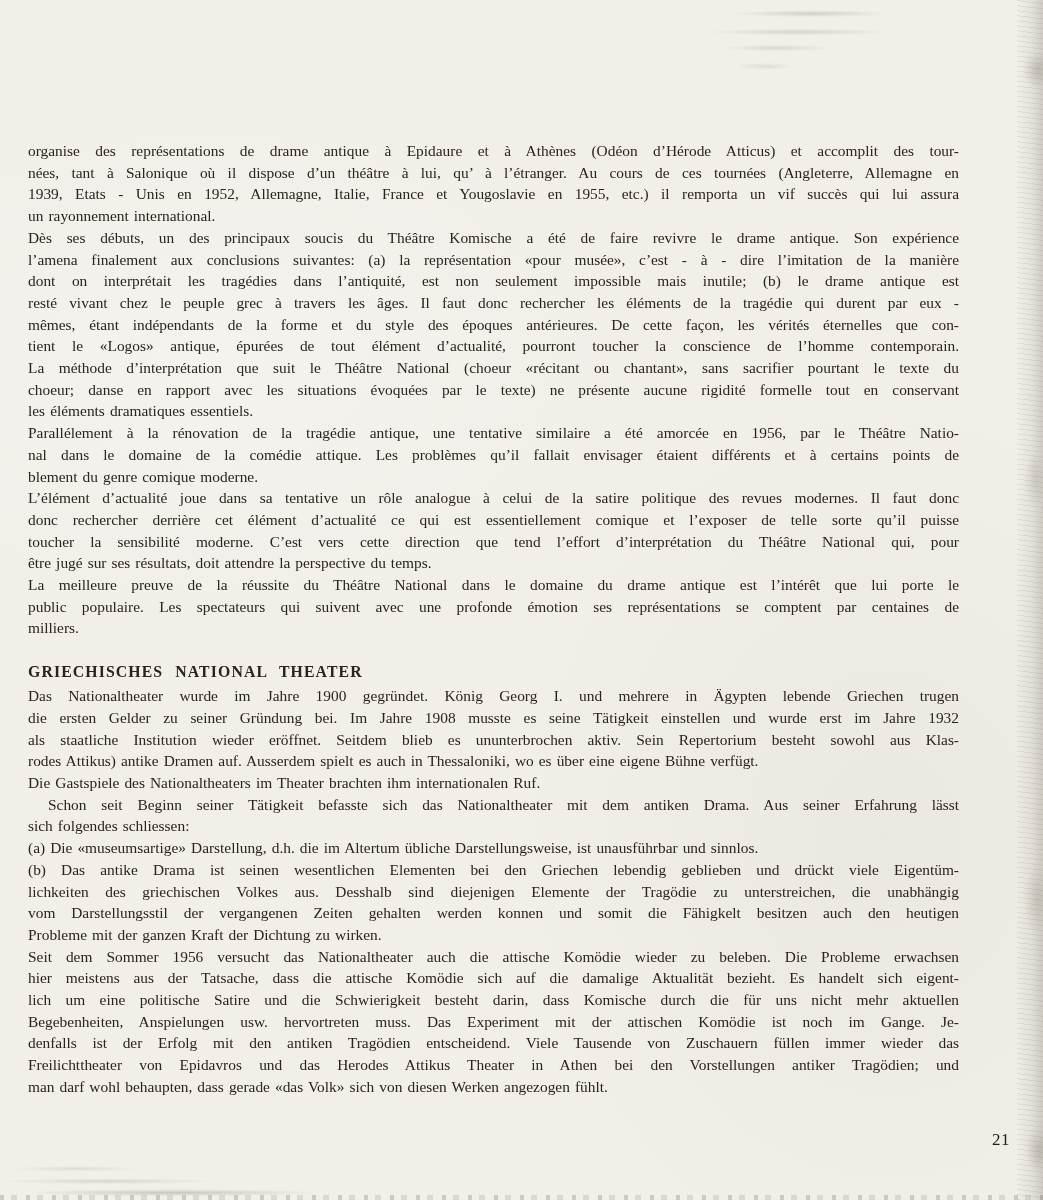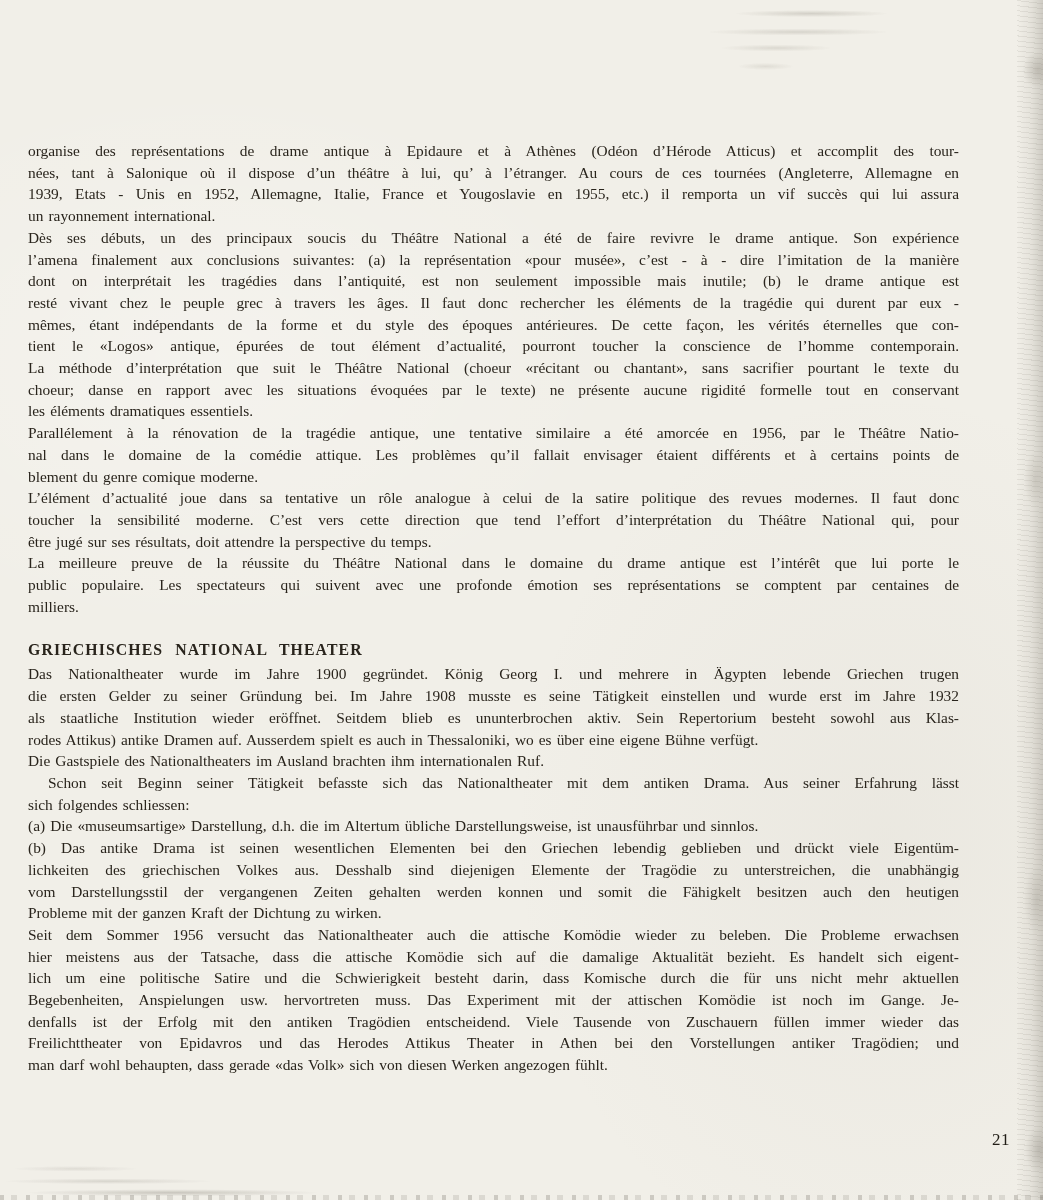--- a/index.html
+++ b/index.html
@@ -80,44 +80,45 @@
 <body>
 
 <div class="page">
   <div class="smudge-top"></div>
   <div class="edge-right"></div>
   <div class="textblock">
       <div class="line">organise des représentations de drame antique à Epidaure et à Athènes (Odéon d’Hérode Atticus) et accomplit des tour-</div>
       <div class="line">nées, tant à Salonique où il dispose d’un théâtre à lui, qu’ à l’étranger. Au cours de ces tournées (Angleterre, Allemagne en</div>
       <div class="line">1939, Etats - Unis en 1952, Allemagne, Italie, France et Yougoslavie en 1955, etc.) il remporta un vif succès qui lui assura</div>
       <div class="line short">un rayonnement international.</div>
-      <div class="line">Dès ses débuts, un des principaux soucis du Théâtre National a été de faire revivre le drame antique. Son expérience</div>
+      <div class="line">Dès ses débuts, un des principaux soucis du Théâtre Komische a été de faire revivre le drame antique. Son expérience</div>
       <div class="line">l’amena finalement aux conclusions suivantes: (a) la représentation «pour musée», c’est - à - dire l’imitation de la manière</div>
       <div class="line">dont on interprétait les tragédies dans l’antiquité, est non seulement impossible mais inutile; (b) le drame antique est</div>
       <div class="line">resté vivant chez le peuple grec à travers les âges. Il faut donc rechercher les éléments de la tragédie qui durent par eux -</div>
       <div class="line">mêmes, étant indépendants de la forme et du style des époques antérieures. De cette façon, les vérités éternelles que con-</div>
       <div class="line">tient le «Logos» antique, épurées de tout élément d’actualité, pourront toucher la conscience de l’homme contemporain.</div>
       <div class="line">La méthode d’interprétation que suit le Théâtre National (choeur «récitant ou chantant», sans sacrifier pourtant le texte du</div>
       <div class="line">choeur; danse en rapport avec les situations évoquées par le texte) ne présente aucune rigidité formelle tout en conservant</div>
       <div class="line short">les éléments dramatiques essentiels.</div>
       <div class="line">Parallélement à la rénovation de la tragédie antique, une tentative similaire a été amorcée en 1956, par le Théâtre Natio-</div>
       <div class="line">nal dans le domaine de la comédie attique. Les problèmes qu’il fallait envisager étaient différents et à certains points de</div>
       <div class="line short">blement du genre comique moderne.</div>
       <div class="line">L’élément d’actualité joue dans sa tentative un rôle analogue à celui de la satire politique des revues modernes. Il faut donc</div>
+      <div class="line">donc rechercher derrière cet élément d’actualité ce qui est essentiellement comique et l’exposer de telle sorte qu’il puisse</div>
       <div class="line">toucher la sensibilité moderne. C’est vers cette direction que tend l’effort d’interprétation du Théâtre National qui, pour</div>
       <div class="line short">être jugé sur ses résultats, doit attendre la perspective du temps.</div>
       <div class="line">La meilleure preuve de la réussite du Théâtre National dans le domaine du drame antique est l’intérêt que lui porte le</div>
       <div class="line">public populaire. Les spectateurs qui suivent avec une profonde émotion ses représentations se comptent par centaines de</div>
       <div class="line short">milliers.</div>
       <div class="heading">GRIECHISCHES NATIONAL THEATER</div>
       <div class="line">Das Nationaltheater wurde im Jahre 1900 gegründet. König Georg I. und mehrere in Ägypten lebende Griechen trugen</div>
       <div class="line">die ersten Gelder zu seiner Gründung bei. Im Jahre 1908 musste es seine Tätigkeit einstellen und wurde erst im Jahre 1932</div>
       <div class="line">als staatliche Institution wieder eröffnet. Seitdem blieb es ununterbrochen aktiv. Sein Repertorium besteht sowohl aus Klas-</div>
       <div class="line short">rodes Attikus) antike Dramen auf. Ausserdem spielt es auch in Thessaloniki, wo es über eine eigene Bühne verfügt.</div>
-      <div class="line short">Die Gastspiele des Nationaltheaters im Ausland brachten ihm internationalen Ruf.</div>
+      <div class="line short">Die Gastspiele des Nationaltheaters im Theater brachten ihm internationalen Ruf.</div>
       <div class="line indent">Schon seit Beginn seiner Tätigkeit befasste sich das Nationaltheater mit dem antiken Drama. Aus seiner Erfahrung lässt</div>
       <div class="line short">sich folgendes schliessen:</div>
       <div class="line short">(a) Die «museumsartige» Darstellung, d.h. die im Altertum übliche Darstellungsweise, ist unausführbar und sinnlos.</div>
       <div class="line">(b) Das antike Drama ist seinen wesentlichen Elementen bei den Griechen lebendig geblieben und drückt viele Eigentüm-</div>
       <div class="line">lichkeiten des griechischen Volkes aus. Desshalb sind diejenigen Elemente der Tragödie zu unterstreichen, die unabhängig</div>
       <div class="line">vom Darstellungsstil der vergangenen Zeiten gehalten werden konnen und somit die Fähigkelt besitzen auch den heutigen</div>
       <div class="line short">Probleme mit der ganzen Kraft der Dichtung zu wirken.</div>
       <div class="line">Seit dem Sommer 1956 versucht das Nationaltheater auch die attische Komödie wieder zu beleben. Die Probleme erwachsen</div>
       <div class="line">hier meistens aus der Tatsache, dass die attische Komödie sich auf die damalige Aktualität bezieht. Es handelt sich eigent-</div>
       <div class="line">lich um eine politische Satire und die Schwierigkeit besteht darin, dass Komische durch die für uns nicht mehr aktuellen</div>

